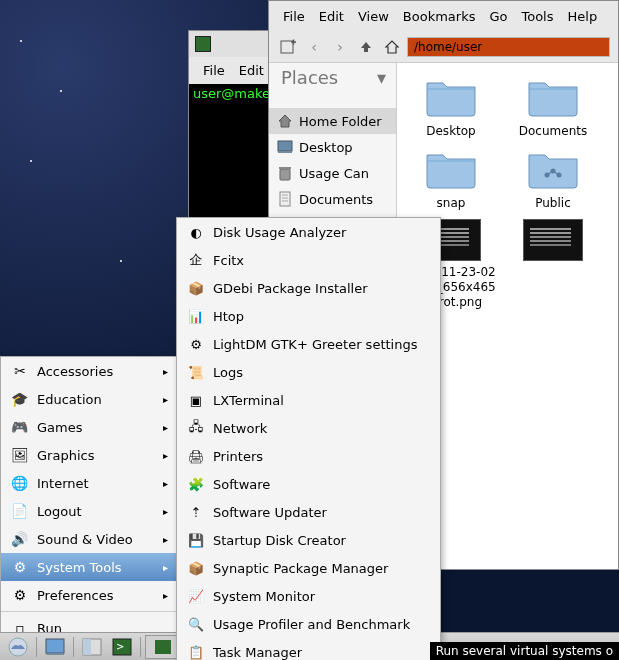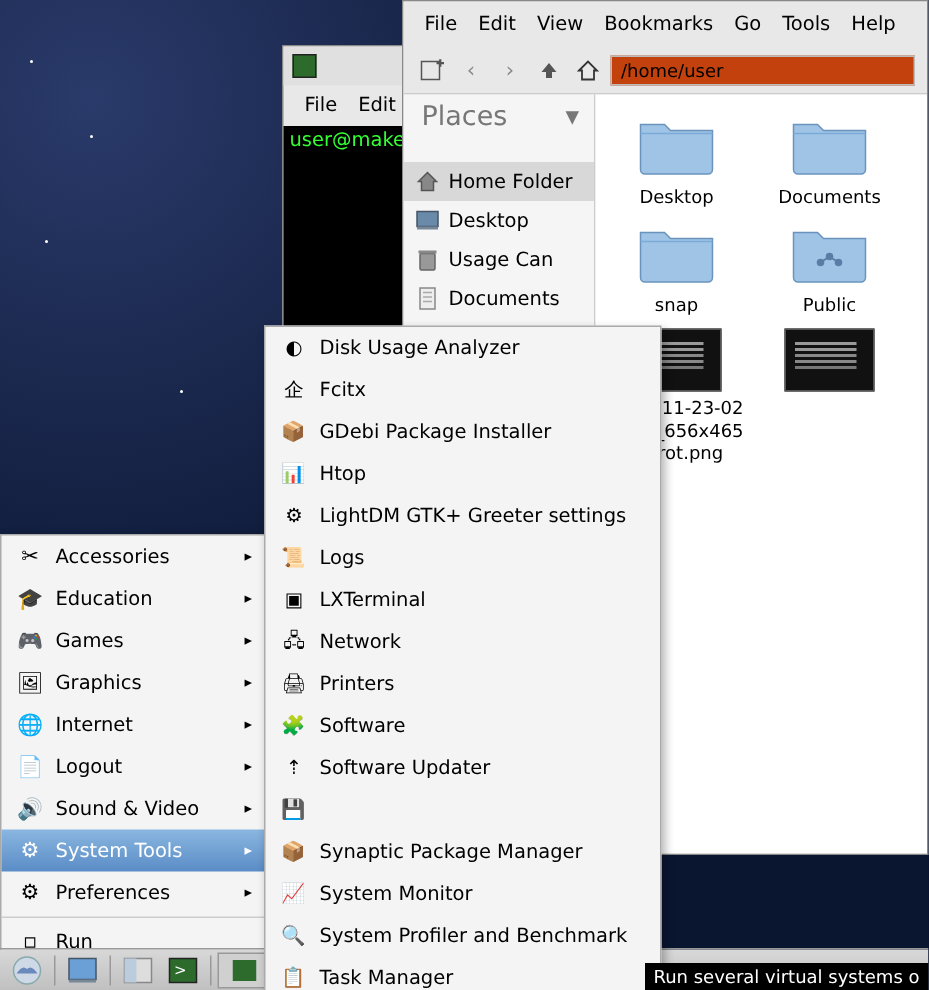--- a/index.html
+++ b/index.html
@@ -291,32 +291,33 @@
     <div class="sub-item">
       <span class="si-icon">🧩</span>
       <span>Software</span>
     </div>
     <div class="sub-item">
       <span class="si-icon">⇡</span>
       <span>Software Updater</span>
     </div>
     <div class="sub-item">
       <span class="si-icon">💾</span>
+      <span>Startup Disk Creator</span>
     </div>
     <div class="sub-item">
       <span class="si-icon">📦</span>
       <span>Synaptic Package Manager</span>
     </div>
     <div class="sub-item">
       <span class="si-icon">📈</span>
       <span>System Monitor</span>
     </div>
     <div class="sub-item">
       <span class="si-icon">🔍</span>
-      <span>System Profiler and Benchmark</span>
+      <span>Usage Profiler and Benchmark</span>
     </div>
     <div class="sub-item">
       <span class="si-icon">📋</span>
       <span>Task Manager</span>
     </div>
   </div>
 
 <div class="taskbar">
   <div class="tb-btn">
     <svg width="22" height="22" viewBox="0 0 22 22">

